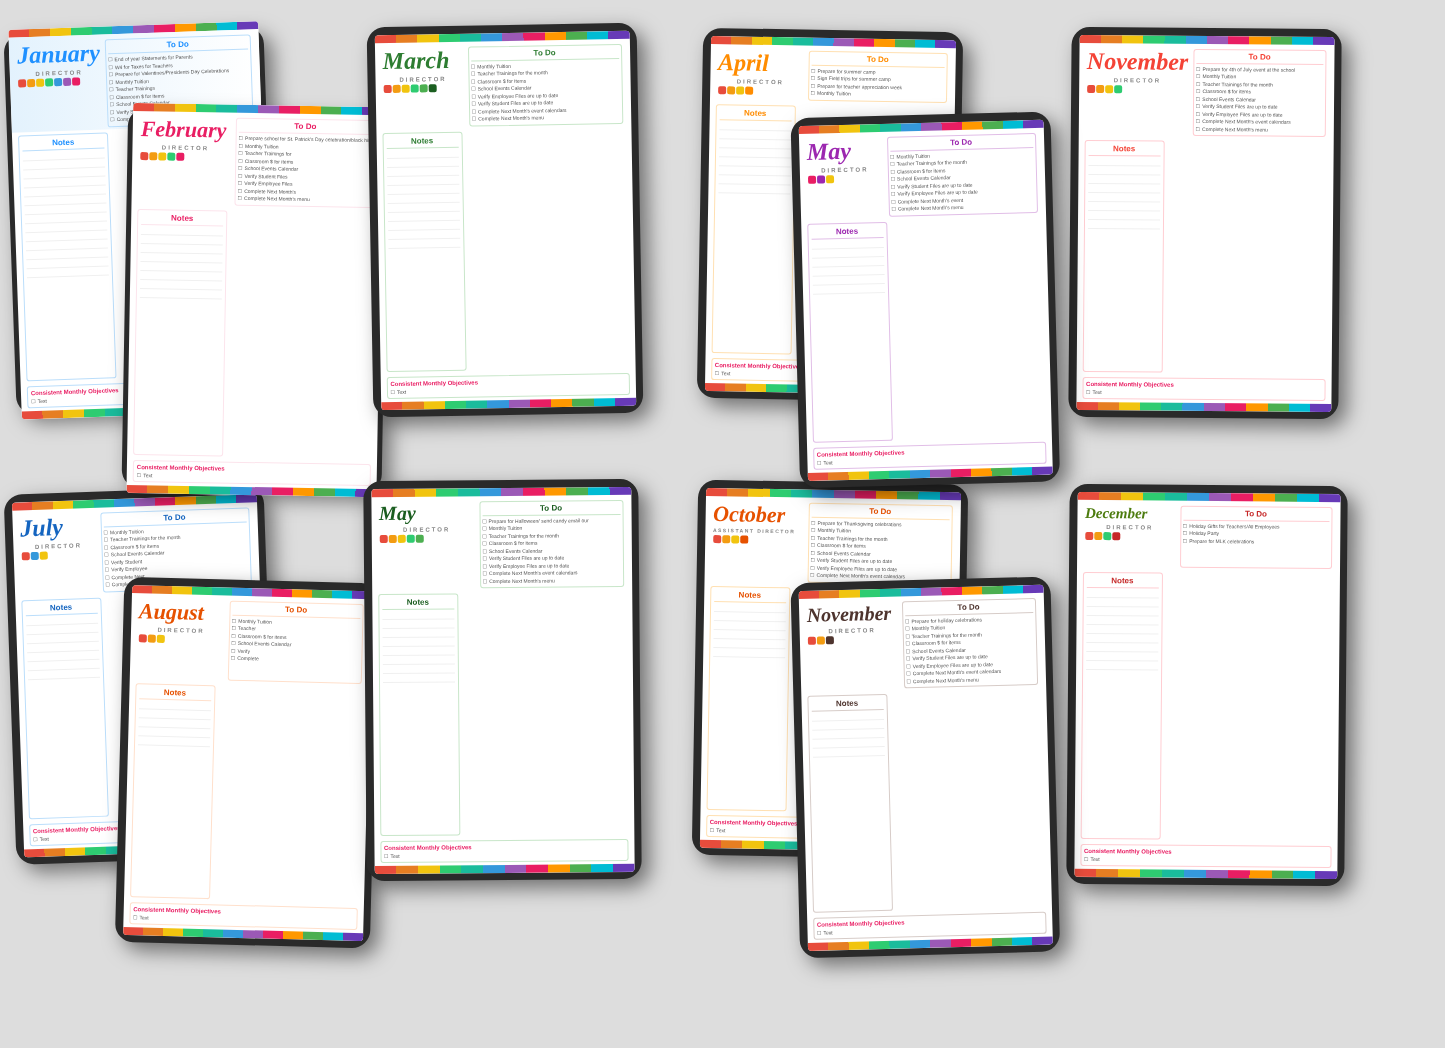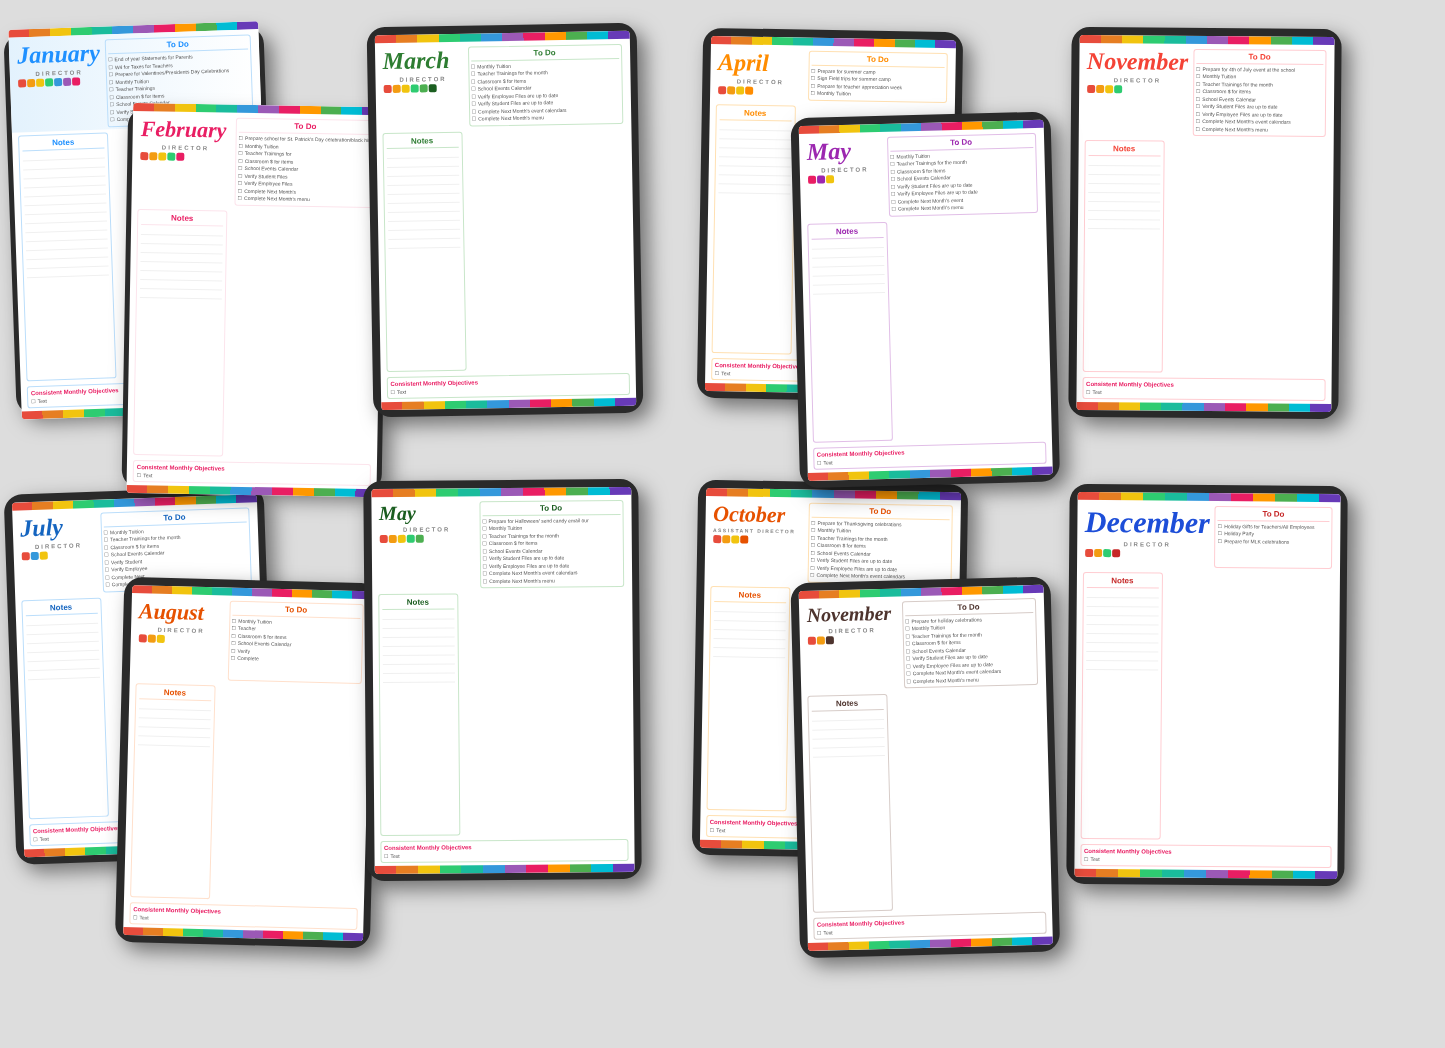--- a/index.html
+++ b/index.html
@@ -802,21 +802,21 @@
       </div>
       <div class="rainbow-stripe-bottom"></div>
     </div>
   </div>
 
   <div class="planner-card card-dec" style="position:absolute; top:485px; left:1068px; width:278px; height:400px;">
     <div class="page" style="width:263px; height:385px;">
       <div class="rainbow-stripe"></div>
       <div class="page-header" style="padding: 5px 8px 2px; display:flex; align-items:flex-start;">
         <div class="month-header-left" style="min-width:90px;">
-          <span class="month-title dec" style="font-family:'Georgia',serif; font-size:30px; font-style:italic; font-weight:bold; color:#1d4ed8;">December</span>
+          <span class="month-title dec" style="font-family:'Georgia',serif; font-size:15px; font-style:italic; font-weight:bold; color:#4d7c0f;">December</span>
           <span class="director-label" style="font-size:6px; color:#888; letter-spacing:2px; font-weight:bold;">DIRECTOR</span>
           <div class="deco-squares" style="margin-top:2px;">
             <div class="sq" style="background:#e74c3c;"></div>
             <div class="sq" style="background:#f39c12;"></div>
             <div class="sq" style="background:#2ecc71;"></div>
             <div class="sq" style="background:#c62828;"></div>
           </div>
         </div>
         <div style="flex:1; border:1px solid #ffcdd2; border-radius:3px; margin-left:5px; padding:2px;">
           <div class="todo-title" style="font-size:8px; font-weight:bold; text-align:center; color:#c62828; border-bottom:1px solid #ffcdd2; margin-bottom:2px;">To Do</div>

